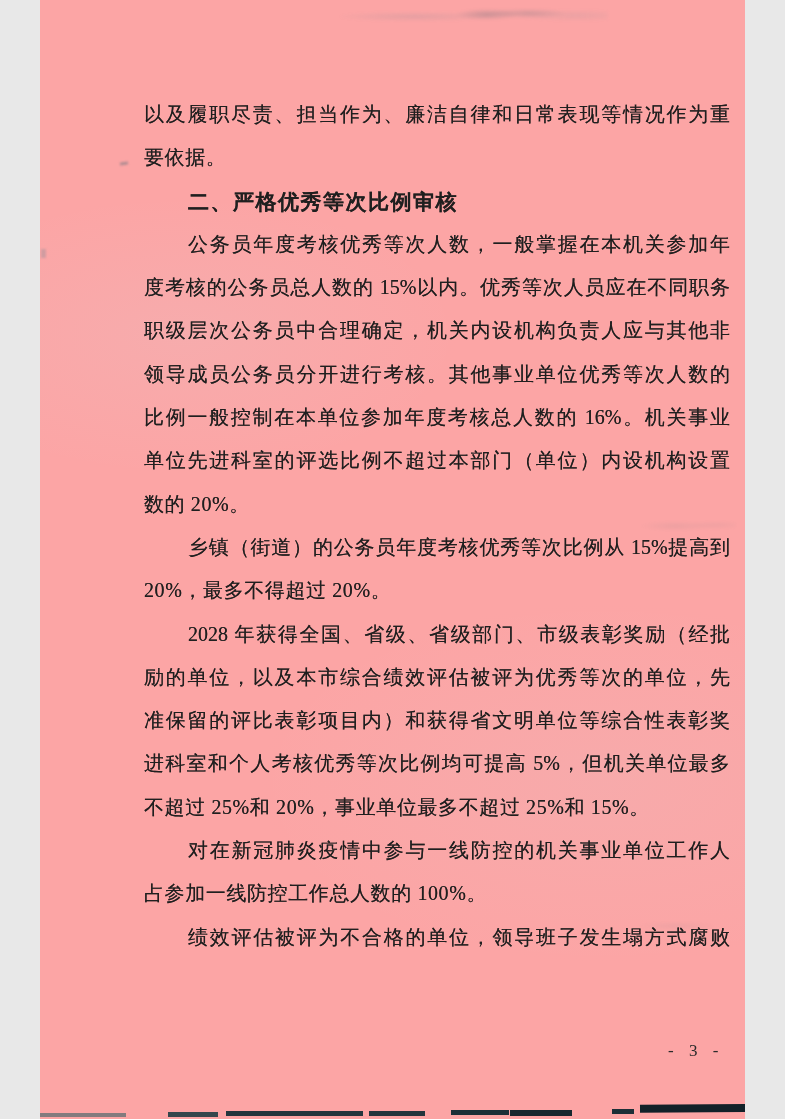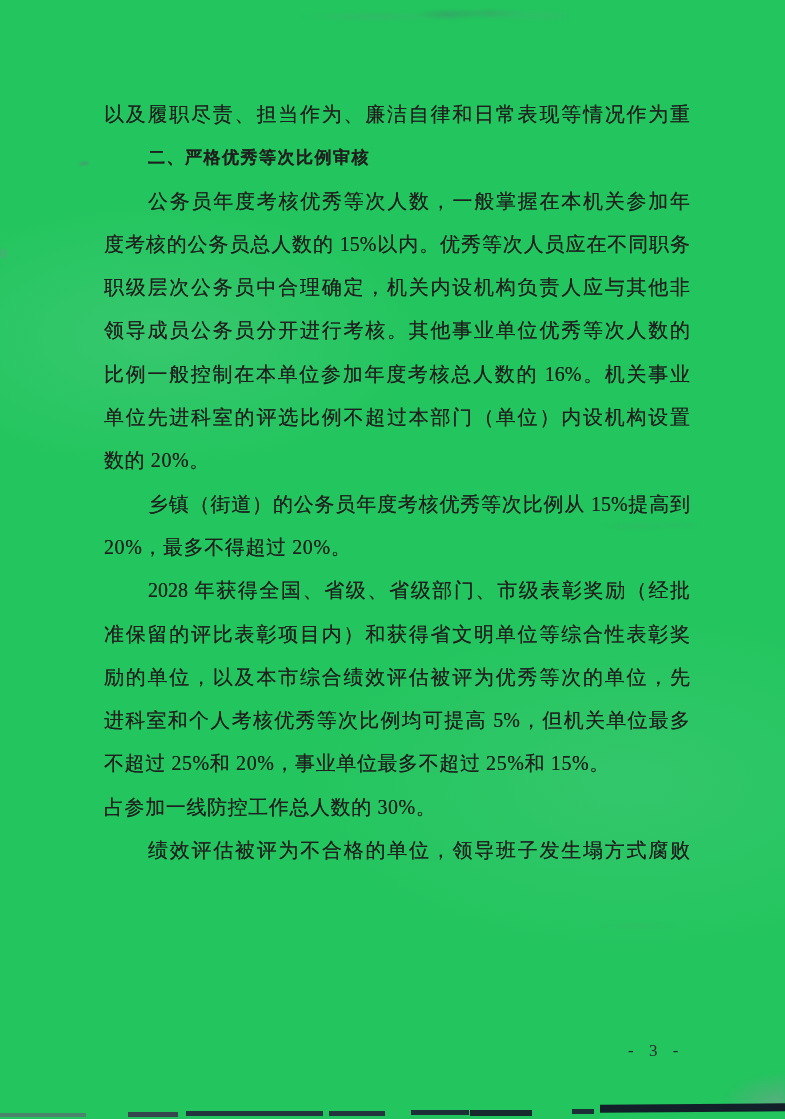--- a/index.html
+++ b/index.html
@@ -1,21 +1,21 @@
 <!DOCTYPE html>
 <html lang="zh"><head>
 <meta charset="utf-8">
 <style>
   html, body { margin: 0; padding: 0; background: #e8e8e8; }
   .page {
     position: relative;
-    width: 785px;
+    width: 705px;
     height: 1119px;
     margin: 0 auto;
-    background: #22c55e;
+    background: #fca5a5;
     overflow: hidden;
     font-family: "Liberation Serif", "DejaVu Serif", serif;
     color: #1f1f1f;
   }
   
   .page::before {
     content: "";
     position: absolute; inset: 0;
     background:
       radial-gradient(ellipse 400px 200px at 20% 30%, rgba(210,220,228,0.12), transparent 70%),
@@ -40,21 +40,21 @@
   .fill {
     white-space: normal;
     letter-spacing: 0;
     text-align: justify;
     text-align-last: justify;
   }
   .indent { padding-left: 44px; }
   .heading {
     font-family: "Liberation Sans", "DejaVu Sans", sans-serif;
     font-weight: 700;
-    font-size: 17px;
+    font-size: 21px;
     letter-spacing: 1.5px;
     text-align: left;
     text-align-last: left;
     white-space: pre;
   }
 
   .page-number {
     position: absolute;
     left: 628px;
     top: 1041px;
@@ -117,36 +117,38 @@
 <div class="page">
 
   <div class="smudge-top"></div>
   <div class="speck-a"></div>
   <div class="speck-b"></div>
   <div class="ghost-a"></div>
   <div class="ghost-b"></div>
 
   <div class="text-block">
     <div class="line fill">以及履职尽责、担当作为、廉洁自律和日常表现等情况作为重</div>
+    <div class="line">要依据。</div>
     <div class="line heading indent">二、严格优秀等次比例审核</div>
     <div class="line fill indent">公务员年度考核优秀等次人数，一般掌握在本机关参加年</div>
     <div class="line fill">度考核的公务员总人数的 15%以内。优秀等次人员应在不同职务</div>
     <div class="line fill">职级层次公务员中合理确定，机关内设机构负责人应与其他非</div>
     <div class="line fill">领导成员公务员分开进行考核。其他事业单位优秀等次人数的</div>
     <div class="line fill">比例一般控制在本单位参加年度考核总人数的 16%。机关事业</div>
     <div class="line fill">单位先进科室的评选比例不超过本部门（单位）内设机构设置</div>
     <div class="line">数的 20%。</div>
     <div class="line fill indent">乡镇（街道）的公务员年度考核优秀等次比例从 15%提高到</div>
     <div class="line">20%，最多不得超过 20%。</div>
     <div class="line fill indent">2028 年获得全国、省级、省级部门、市级表彰奖励（经批</div>
+    <div class="line fill">励的单位，以及本市综合绩效评估被评为优秀等次的单位，先</div>
     <div class="line fill">准保留的评比表彰项目内）和获得省文明单位等综合性表彰奖</div>
-    <div class="line fill">励的单位，以及本市综合绩效评估被评为优秀等次的单位，先</div>
     <div class="line fill">进科室和个人考核优秀等次比例均可提高 5%，但机关单位最多</div>
     <div class="line">不超过 25%和 20%，事业单位最多不超过 25%和 15%。</div>
-    <div class="line">占参加一线防控工作总人数的 30%。</div>
+    <div class="line fill indent">对在新冠肺炎疫情中参与一线防控的机关事业单位工作人</div>
+    <div class="line">占参加一线防控工作总人数的 100%。</div>
     <div class="line fill indent">绩效评估被评为不合格的单位，领导班子发生塌方式腐败</div>
   </div>
 
   <div class="page-number">- 3 -</div>
 
   <div class="corner-shade"></div>
 
   <div class="edge-seg seg1"></div>
   <div class="edge-seg seg2"></div>
   <div class="edge-seg seg3"></div>

